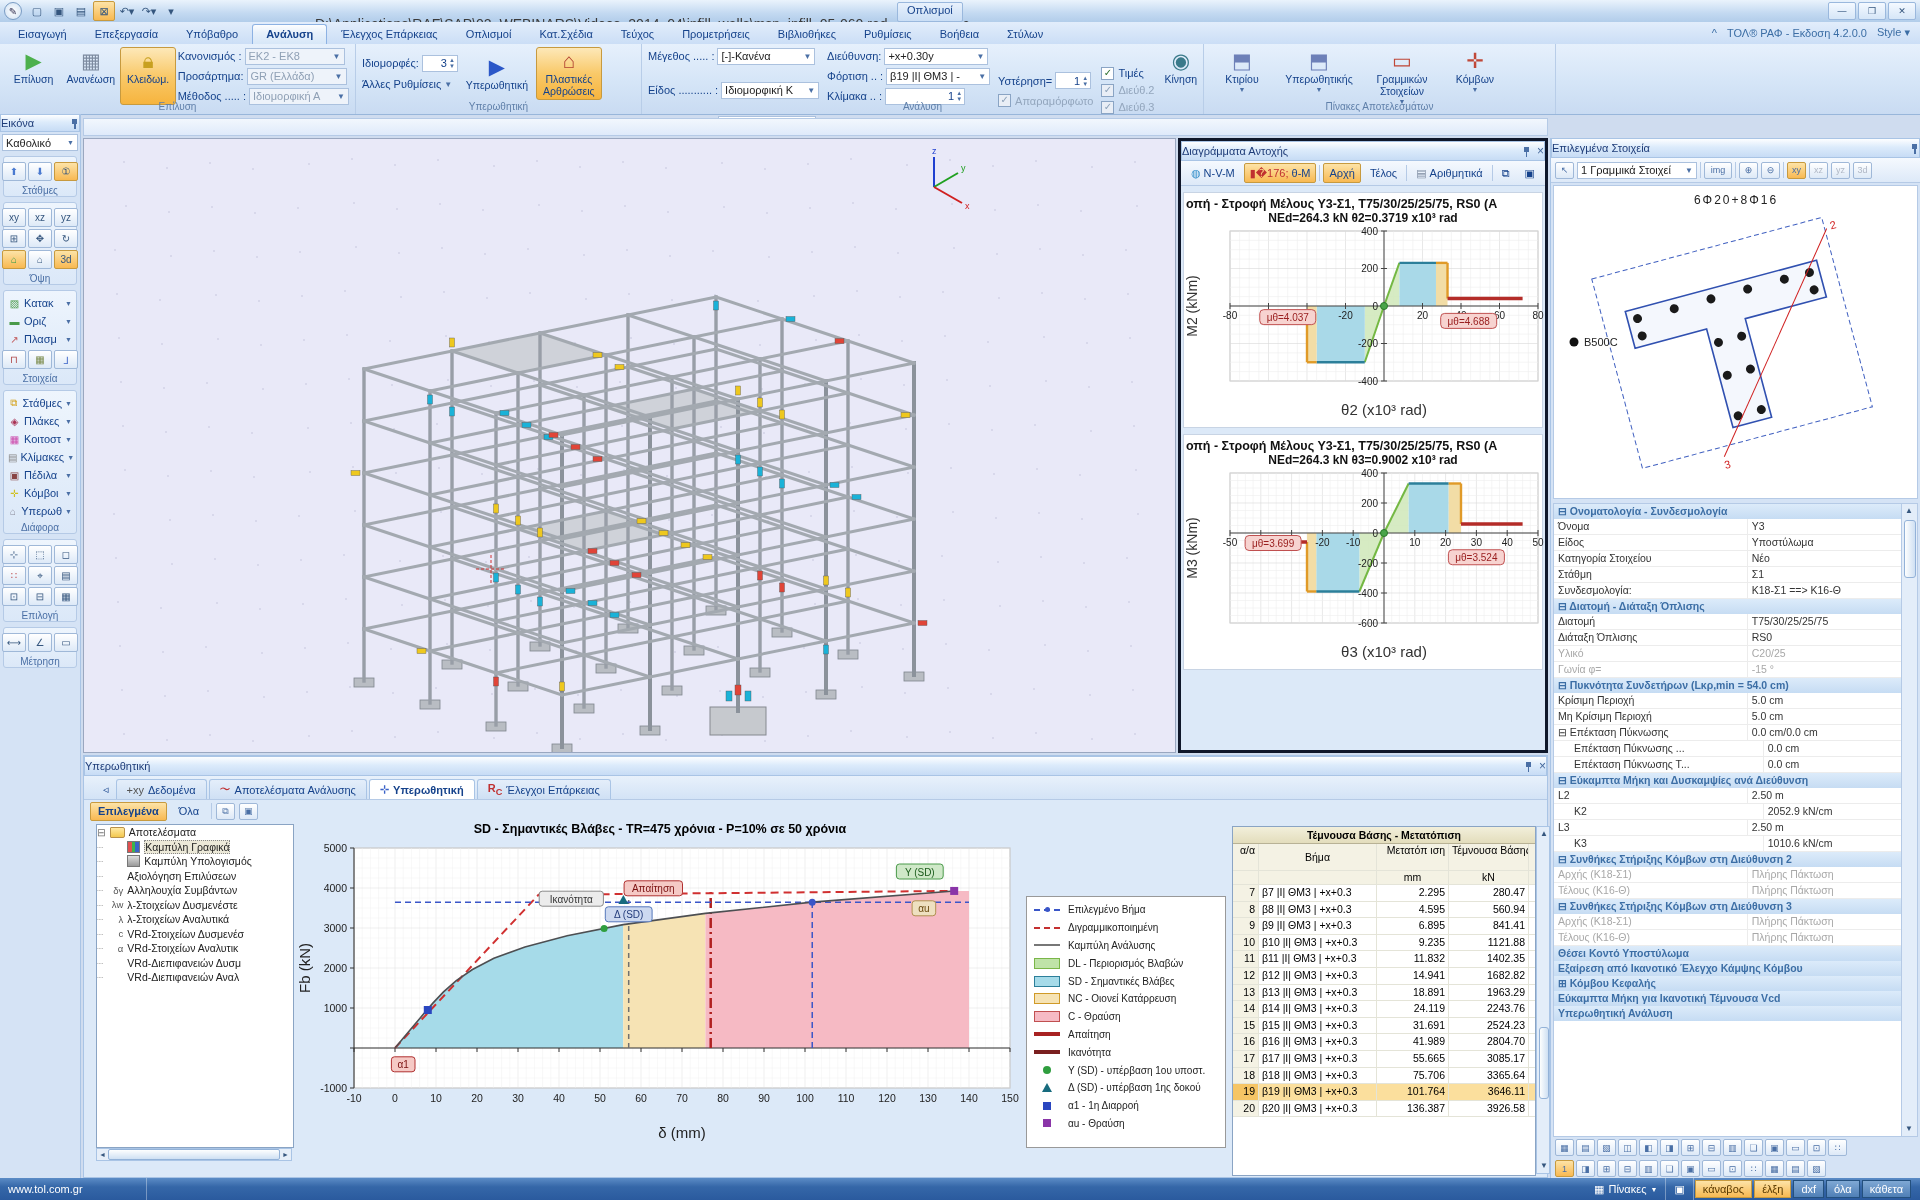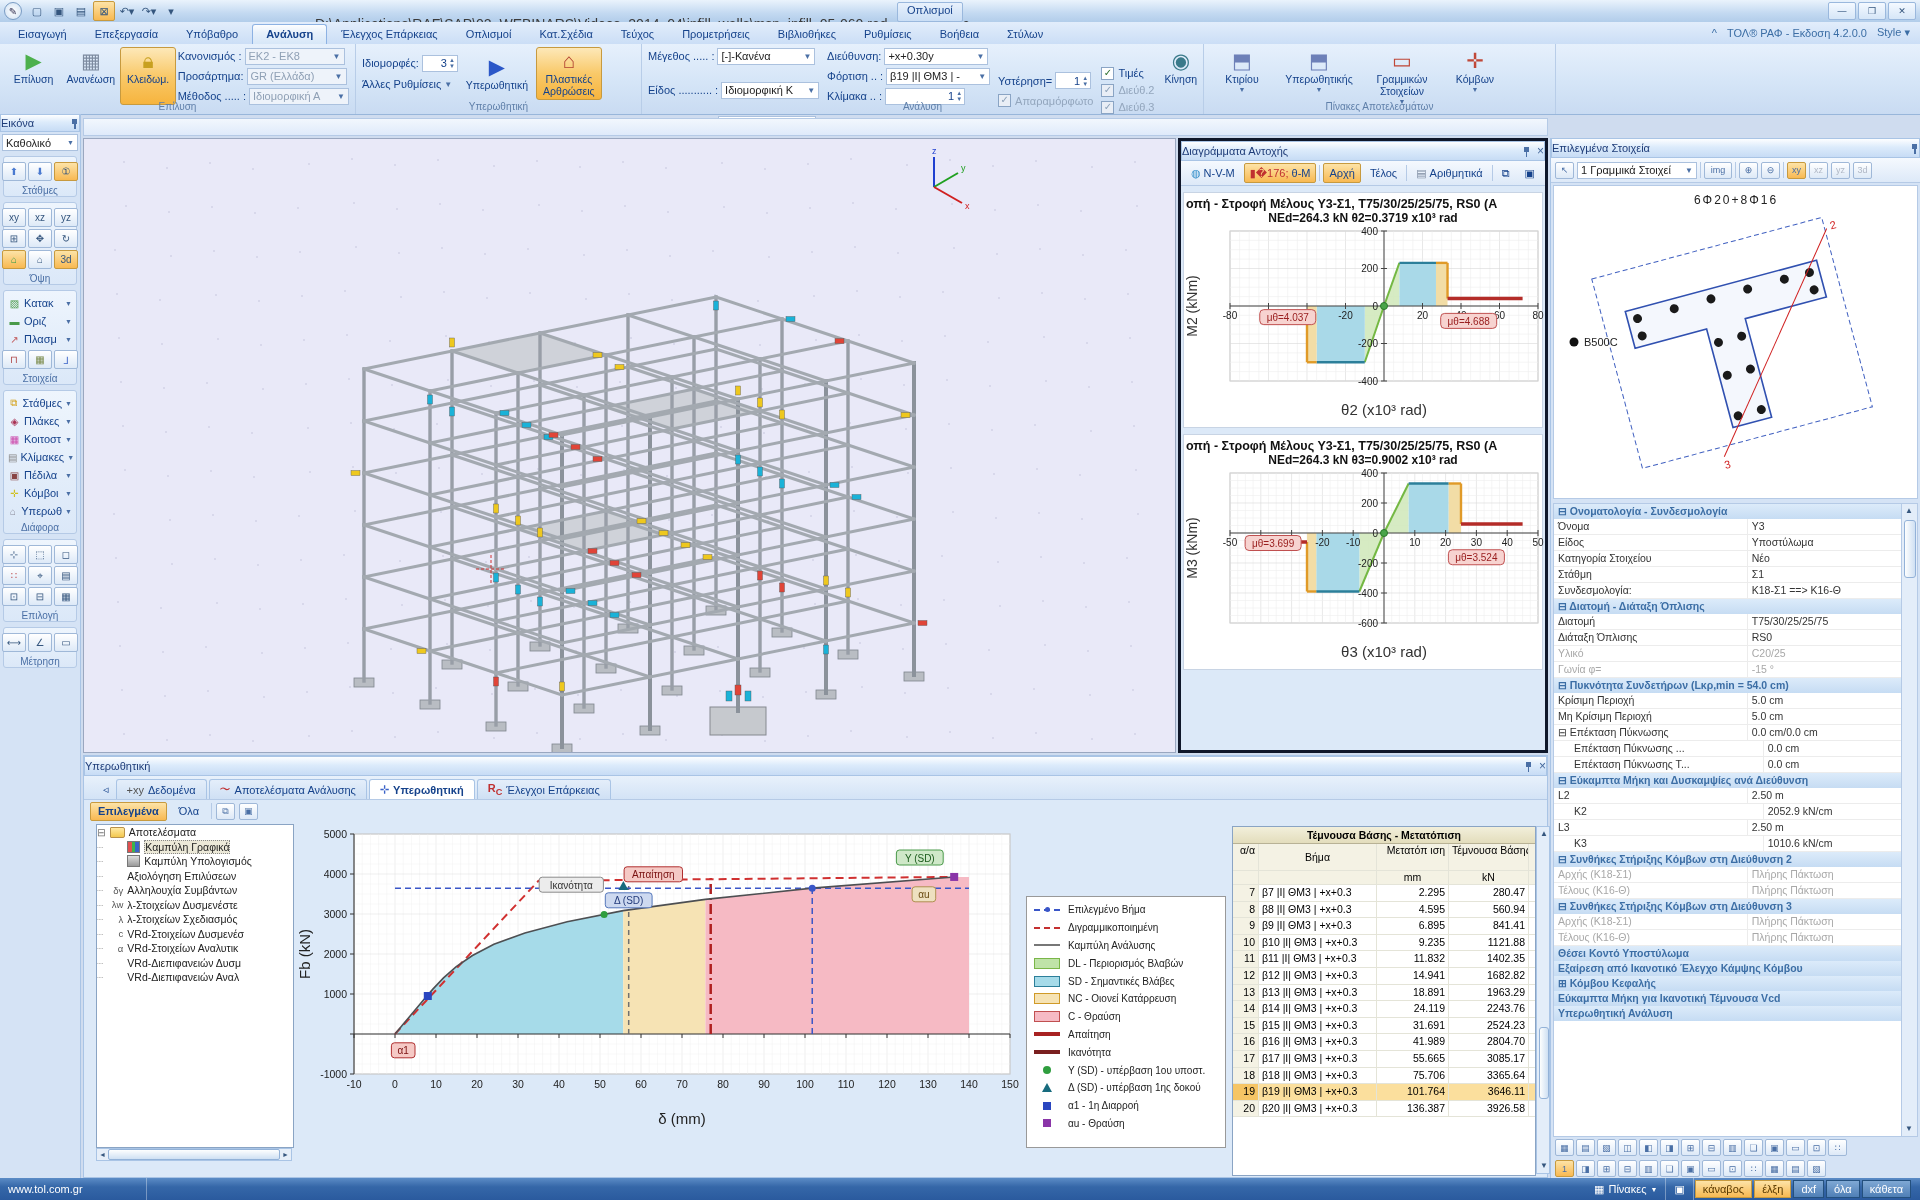--- a/index.html
+++ b/index.html
@@ -1729,21 +1729,21 @@
         <span class="lbl">Αλληλουχία Συμβάντων</span>
       </div>
       <div class="titem">
         <span style="color:#aaa;">┈</span>
         <span class="pfx">λw</span>
         <span class="lbl">λ-Στοιχείων Δυσμενέστε</span>
       </div>
       <div class="titem">
         <span style="color:#aaa;">┈</span>
         <span class="pfx">λ</span>
-        <span class="lbl">λ-Στοιχείων Σχεδιασμός</span>
+        <span class="lbl">λ-Στοιχείων Αναλυτικά</span>
       </div>
       <div class="titem">
         <span style="color:#aaa;">┈</span>
         <span class="pfx">c</span>
         <span class="lbl">VRd-Στοιχείων Δυσμενέσ</span>
       </div>
       <div class="titem">
         <span style="color:#aaa;">┈</span>
         <span class="pfx">α</span>
         <span class="lbl">VRd-Στοιχείων Αναλυτικ</span>
@@ -1759,20 +1759,21 @@
         <span class="lbl">VRd-Διεπιφανειών Αναλ</span>
       </div>
     </div>
   <div class="hscroll">
       <span>◄</span>
       <span style="flex:1;height:9px;margin:0 2px;background:linear-gradient(#fdfefe,#cfe0f3);border:1px solid #93b2d8;border-radius:2px;"></span>
       <span>►</span>
     </div>
 
   <div class="abs" style="left:210px;top:66px;width:732px;height:352px;">
+    <div style="text-align:center;font-weight:bold;font-size:12.5px;">SD - Σημαντικές Βλάβες - TR=475 χρόνια - P=10% σε 50 χρόνια</div>
     <svg id="pushchart" width="730" height="316">
         <rect x="60" y="12" width="656" height="240" fill="#fff" stroke="#bbb"></rect>
         <line x1="60" y1="12" x2="60" y2="252" stroke="#dcdcdc" stroke-width="0.5"></line>
         <line x1="68.2" y1="12" x2="68.2" y2="252" stroke="#f0f0f0" stroke-width="0.5"></line>
         <line x1="76.4" y1="12" x2="76.4" y2="252" stroke="#f0f0f0" stroke-width="0.5"></line>
         <line x1="84.6" y1="12" x2="84.6" y2="252" stroke="#f0f0f0" stroke-width="0.5"></line>
         <line x1="92.80000000000001" y1="12" x2="92.80000000000001" y2="252" stroke="#f0f0f0" stroke-width="0.5"></line>
         <line x1="101" y1="12" x2="101" y2="252" stroke="#dcdcdc" stroke-width="0.5"></line>
         <line x1="109.19999999999999" y1="12" x2="109.19999999999999" y2="252" stroke="#f0f0f0" stroke-width="0.5"></line>
         <line x1="117.4" y1="12" x2="117.4" y2="252" stroke="#f0f0f0" stroke-width="0.5"></line>

